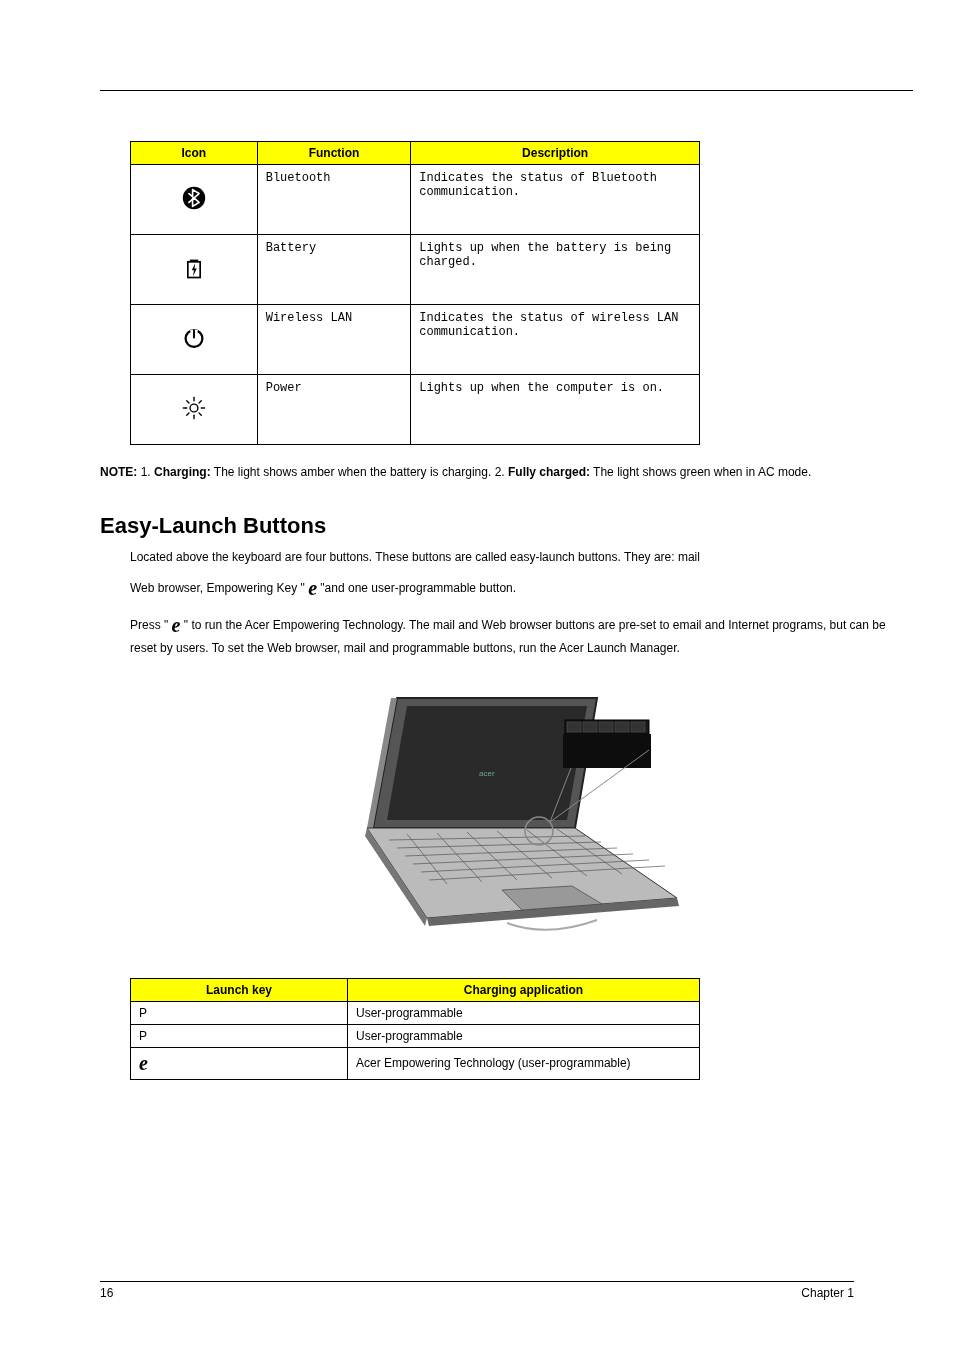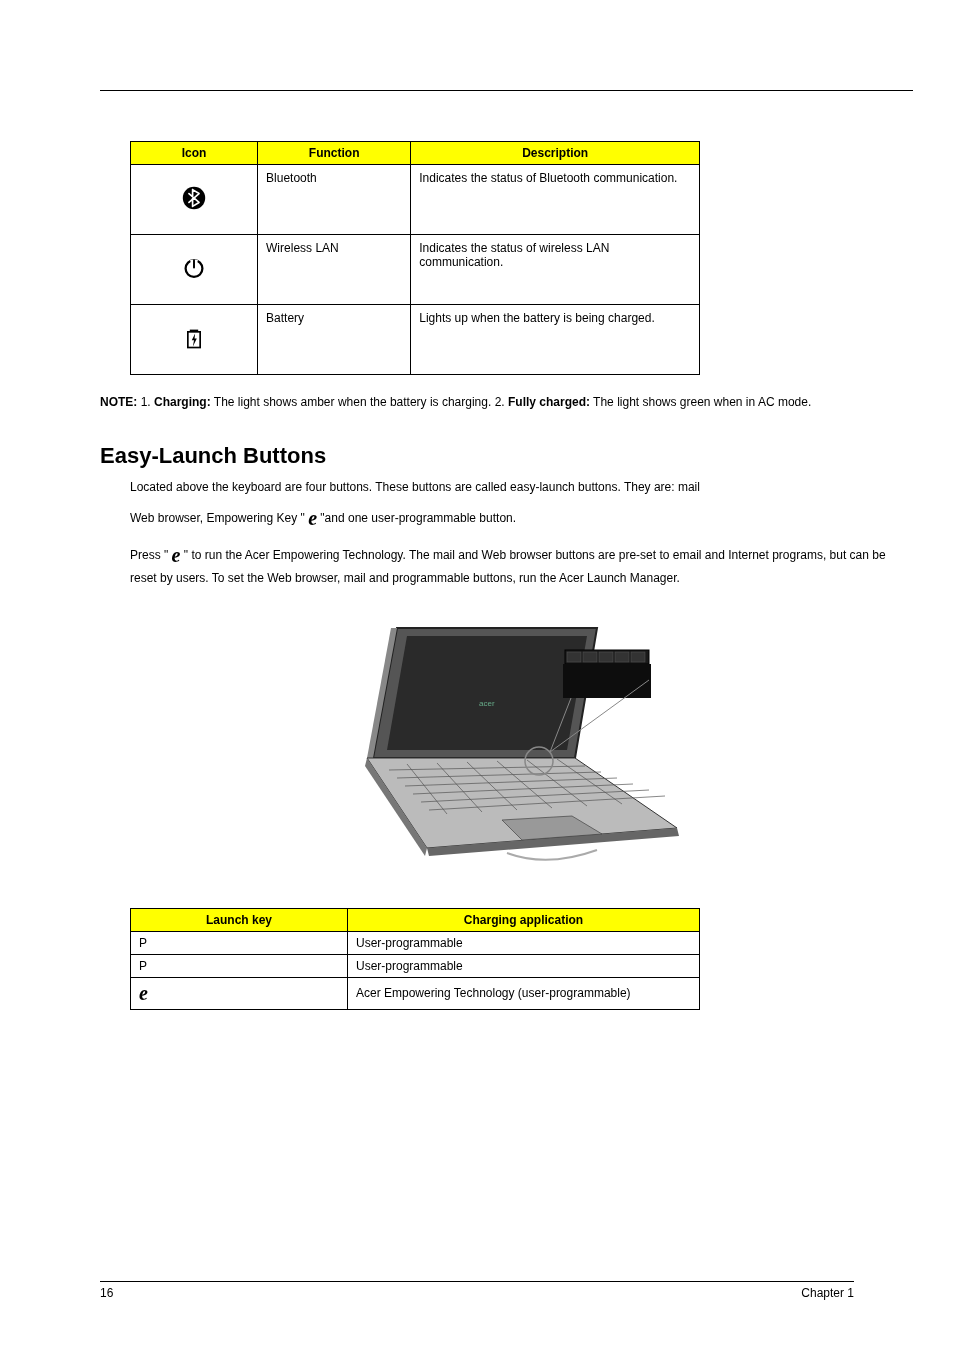--- a/index.html
+++ b/index.html
@@ -33,20 +33,21 @@
   }
   table.icons th {
     background: #ffff00;
     font-weight: bold;
     text-align: center;
     padding: 4px 6px;
     font-size: 12px;
   }
   table.icons td {
     padding: 6px 8px;
+    font-family: Liberation Mono, monospace;
   }
   .icon-cell {
     width: 130px;
     text-align: center;
     vertical-align: middle !important;
     padding: 14px 0 !important;
   }
   .func-cell {
     width: 140px;
   }
@@ -143,38 +144,57 @@
             <circle cx="50" cy="50" r="40" fill="#000"></circle>
             <path d="M45 20 L45 80 L68 66 L32 34 M45 20 L68 34 L32 66" stroke="#fff" stroke-width="6" fill="none" stroke-linecap="round" stroke-linejoin="round"></path>
           </svg>
         </td>
         <td class="func-cell">Bluetooth</td>
         <td class="desc-cell">Indicates the status of Bluetooth communication.</td>
       </tr>
       <tr class="row-min">
         <td class="icon-cell">
           <svg class="icon-svg" viewBox="0 0 100 100">
+            <rect x="35" y="20" width="30" height="8" fill="#000"></rect>
+            <rect x="28" y="28" width="44" height="56" stroke="#000" stroke-width="6" fill="none"></rect>
+            <polygon points="54,34 42,58 50,58 46,80 60,52 52,52" fill="#000"></polygon>
+          </svg>
+        </td>
+        <td class="func-cell">Battery</td>
+        <td class="desc-cell">Lights up when the battery is being charged.</td>
+      </tr>
+      <tr class="row-min">
+        <td class="icon-cell">
+          <svg class="icon-svg" viewBox="0 0 100 100">
             <circle cx="50" cy="52" r="30" stroke="#000" stroke-width="8" fill="none"></circle>
             <path d="M38 28 A30 30 0 0 1 62 28" stroke="#fff" stroke-width="12" fill="none"></path>
             <line x1="50" y1="22" x2="50" y2="48" stroke="#000" stroke-width="7" stroke-linecap="round"></line>
           </svg>
         </td>
         <td class="func-cell">Wireless LAN</td>
         <td class="desc-cell">Indicates the status of wireless LAN communication.</td>
       </tr>
       <tr class="row-min">
         <td class="icon-cell">
           <svg class="icon-svg" viewBox="0 0 100 100">
-            <rect x="35" y="20" width="30" height="8" fill="#000"></rect>
-            <rect x="28" y="28" width="44" height="56" stroke="#000" stroke-width="6" fill="none"></rect>
-            <polygon points="54,34 42,58 50,58 46,80 60,52 52,52" fill="#000"></polygon>
-          </svg>
-        </td>
-        <td class="func-cell">Battery</td>
-        <td class="desc-cell">Lights up when the battery is being charged.</td>
+            <circle cx="50" cy="50" r="14" stroke="#000" stroke-width="5" fill="none"></circle>
+            <g stroke="#000" stroke-width="5" stroke-linecap="round">
+              <line x1="50" y1="12" x2="50" y2="24"></line>
+              <line x1="50" y1="76" x2="50" y2="88"></line>
+              <line x1="12" y1="50" x2="24" y2="50"></line>
+              <line x1="76" y1="50" x2="88" y2="50"></line>
+              <line x1="24" y1="24" x2="32" y2="32"></line>
+              <line x1="68" y1="68" x2="76" y2="76"></line>
+              <line x1="76" y1="24" x2="68" y2="32"></line>
+              <line x1="32" y1="68" x2="24" y2="76"></line>
+            </g>
+          </svg>
+        </td>
+        <td class="func-cell">Power</td>
+        <td class="desc-cell">Lights up when the computer is on.</td>
       </tr>
     </tbody>
   </table>
 
   <div class="note-block note-indent">
     <strong>NOTE:</strong><span> 1. </span><strong>Charging:</strong><span> The light shows amber when the battery is charging. 2. </span><strong>Fully charged:</strong><span> The light shows green when in AC mode.</span>
   </div>
 
   <div class="section-head">Easy-Launch Buttons</div>
 

